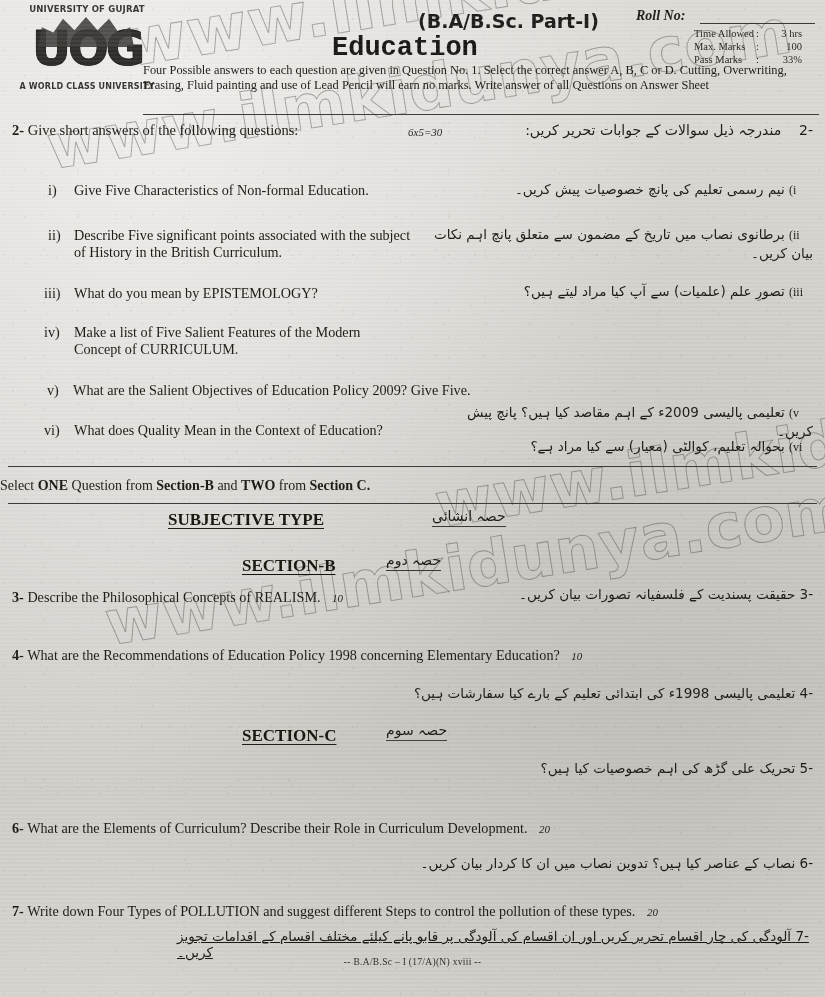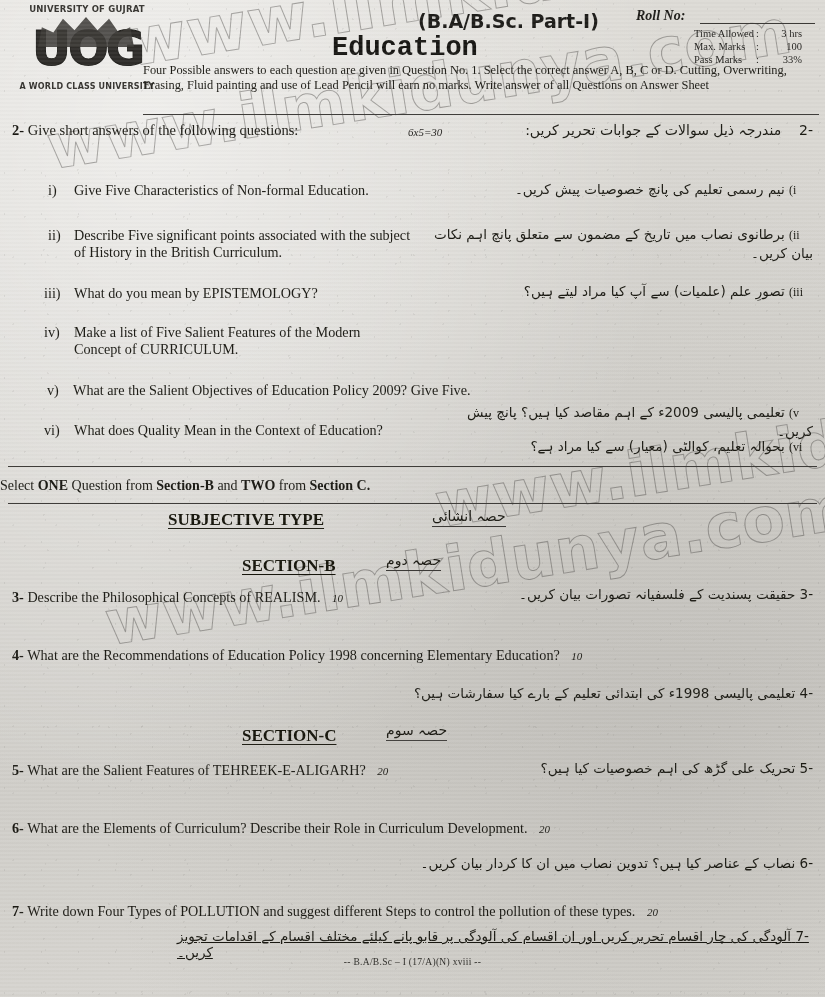--- a/index.html
+++ b/index.html
@@ -288,25 +288,20 @@
     <span class="mk">10</span>
   </div>
   <div class="qline-ur" style="right:12px;top:685px;width:470px;text-align:right;">
     <span>-4</span>
     <span>تعلیمی پالیسی 1998ء کی ابتدائی تعلیم کے بارے کیا سفارشات ہیں؟</span>
   </div>
 
   <div class="sec-head" style="left:222px;top:726px;">SECTION-C</div>
   <div class="sec-head-ur" style="left:386px;top:722px;">حصہ سوم</div>
 
-  <div class="qline" style="left:12px;top:762px;">
-    <b>5-</b>
-    <span>What are the Salient Features of TEHREEK-E-ALIGARH?</span>
-    <span class="mk">20</span>
-  </div>
   <div class="qline-ur" style="right:12px;top:760px;width:330px;text-align:right;">
     <span>-5</span>
     <span>تحریک علی گڑھ کی اہم خصوصیات کیا ہیں؟</span>
   </div>
 
   <div class="qline" style="left:12px;top:820px;">
     <b>6-</b>
     <span>What are the Elements of Curriculum? Describe their Role in Curriculum Development.</span>
     <span class="mk">20</span>
   </div>

